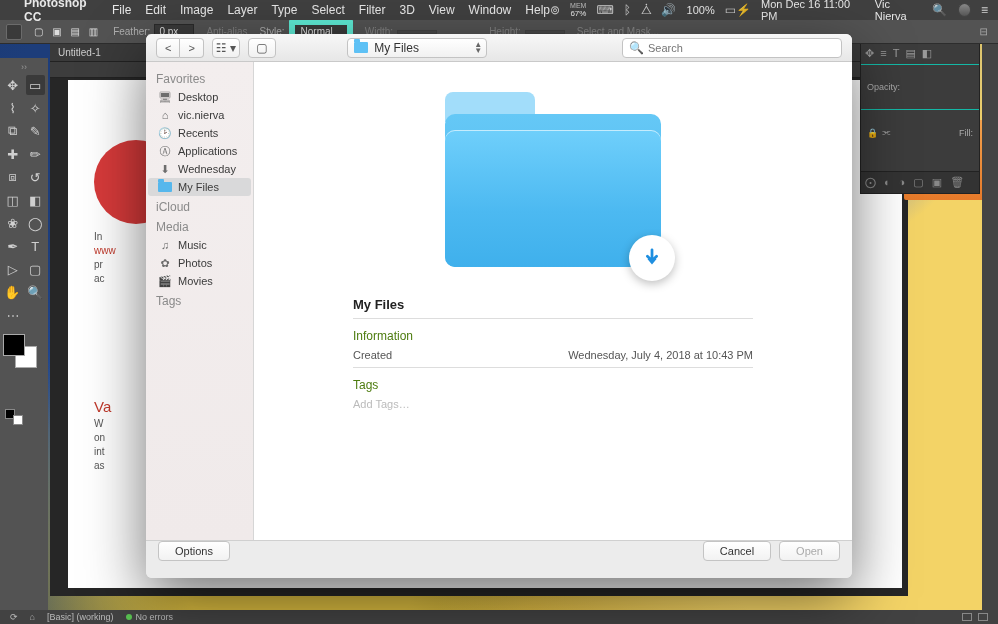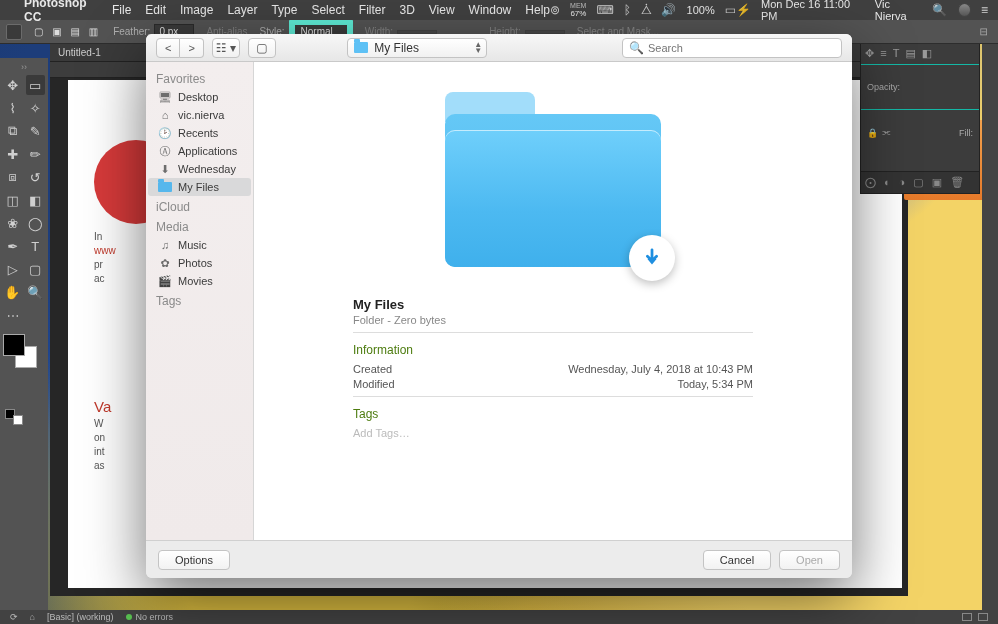--- a/index.html
+++ b/index.html
@@ -134,21 +134,21 @@
   .big-folder .dl svg{width:22px;height:22px;}
   .meta{max-width:400px;margin:30px auto 0;}
   .meta h2{font-size:13px;font-weight:700;color:#222;}
   .meta .sub{font-size:11px;color:#888;margin:2px 0 6px;}
   .meta hr{border:none;border-top:1px solid #ddd;margin:6px 0 10px;}
   .meta h3{font-size:12px;font-weight:400;margin-bottom:6px;color:#4d7c0f;}
   .kv{display:flex;justify-content:space-between;font-size:11px;color:#555;margin:3px 0;}
   .tags-in{color:#bbb;font-size:11px;margin-top:4px;}
   .dlg-footer{
     height:38px;border-top:1px solid #d0d0d0;background:#ececec;
-    display:flex;align-items:center;padding:0 12px;gap:8px;
+    display:flex;padding:0 12px;gap:8px;
   }
   .dlg-footer .sp{flex:1;}
   .mac-btn{height:20px;border:1px solid #c4c4c4;border-radius:4px;background:linear-gradient(#fff,#f2f2f2);font-size:11px;padding:0 16px;color:#333;}
   .mac-btn.disabled{color:#aaa;}
 </style>
 </head>
 <body>
 
 <div class="wallpaper"></div>
 
@@ -408,31 +408,26 @@
           <div class="front"></div>
         <div class="dl">
           <svg viewBox="0 0 24 24">
               <path fill="#1f8fe0" d="M12 3v12m0 0l-5-5m5 5l5-5" stroke="#1f8fe0" stroke-width="3" stroke-linecap="round" stroke-linejoin="round"></path>
               <path d="M11 3h2v10h4l-5 6-5-6h4z" fill="#1f8fe0"></path>
             </svg>
         </div>
       </div>
       <div class="meta">
         <h2>My Files</h2>
-        <div class="sub">Folder - Zero bytes</div>
         <hr>
         <h3>Information</h3>
         <div class="kv">
             <span>Created</span>
             <span>Wednesday, July 4, 2018 at 10:43 PM</span>
           </div>
-        <div class="kv">
-            <span>Modified</span>
-            <span>Today, 5:34 PM</span>
-          </div>
         <hr>
         <h3>Tags</h3>
         <div class="tags-in">Add Tags…</div>
       </div>
     </div>
   </div>
 
   <div class="dlg-footer">
     <button class="mac-btn">Options</button>
     <div class="sp"></div>

